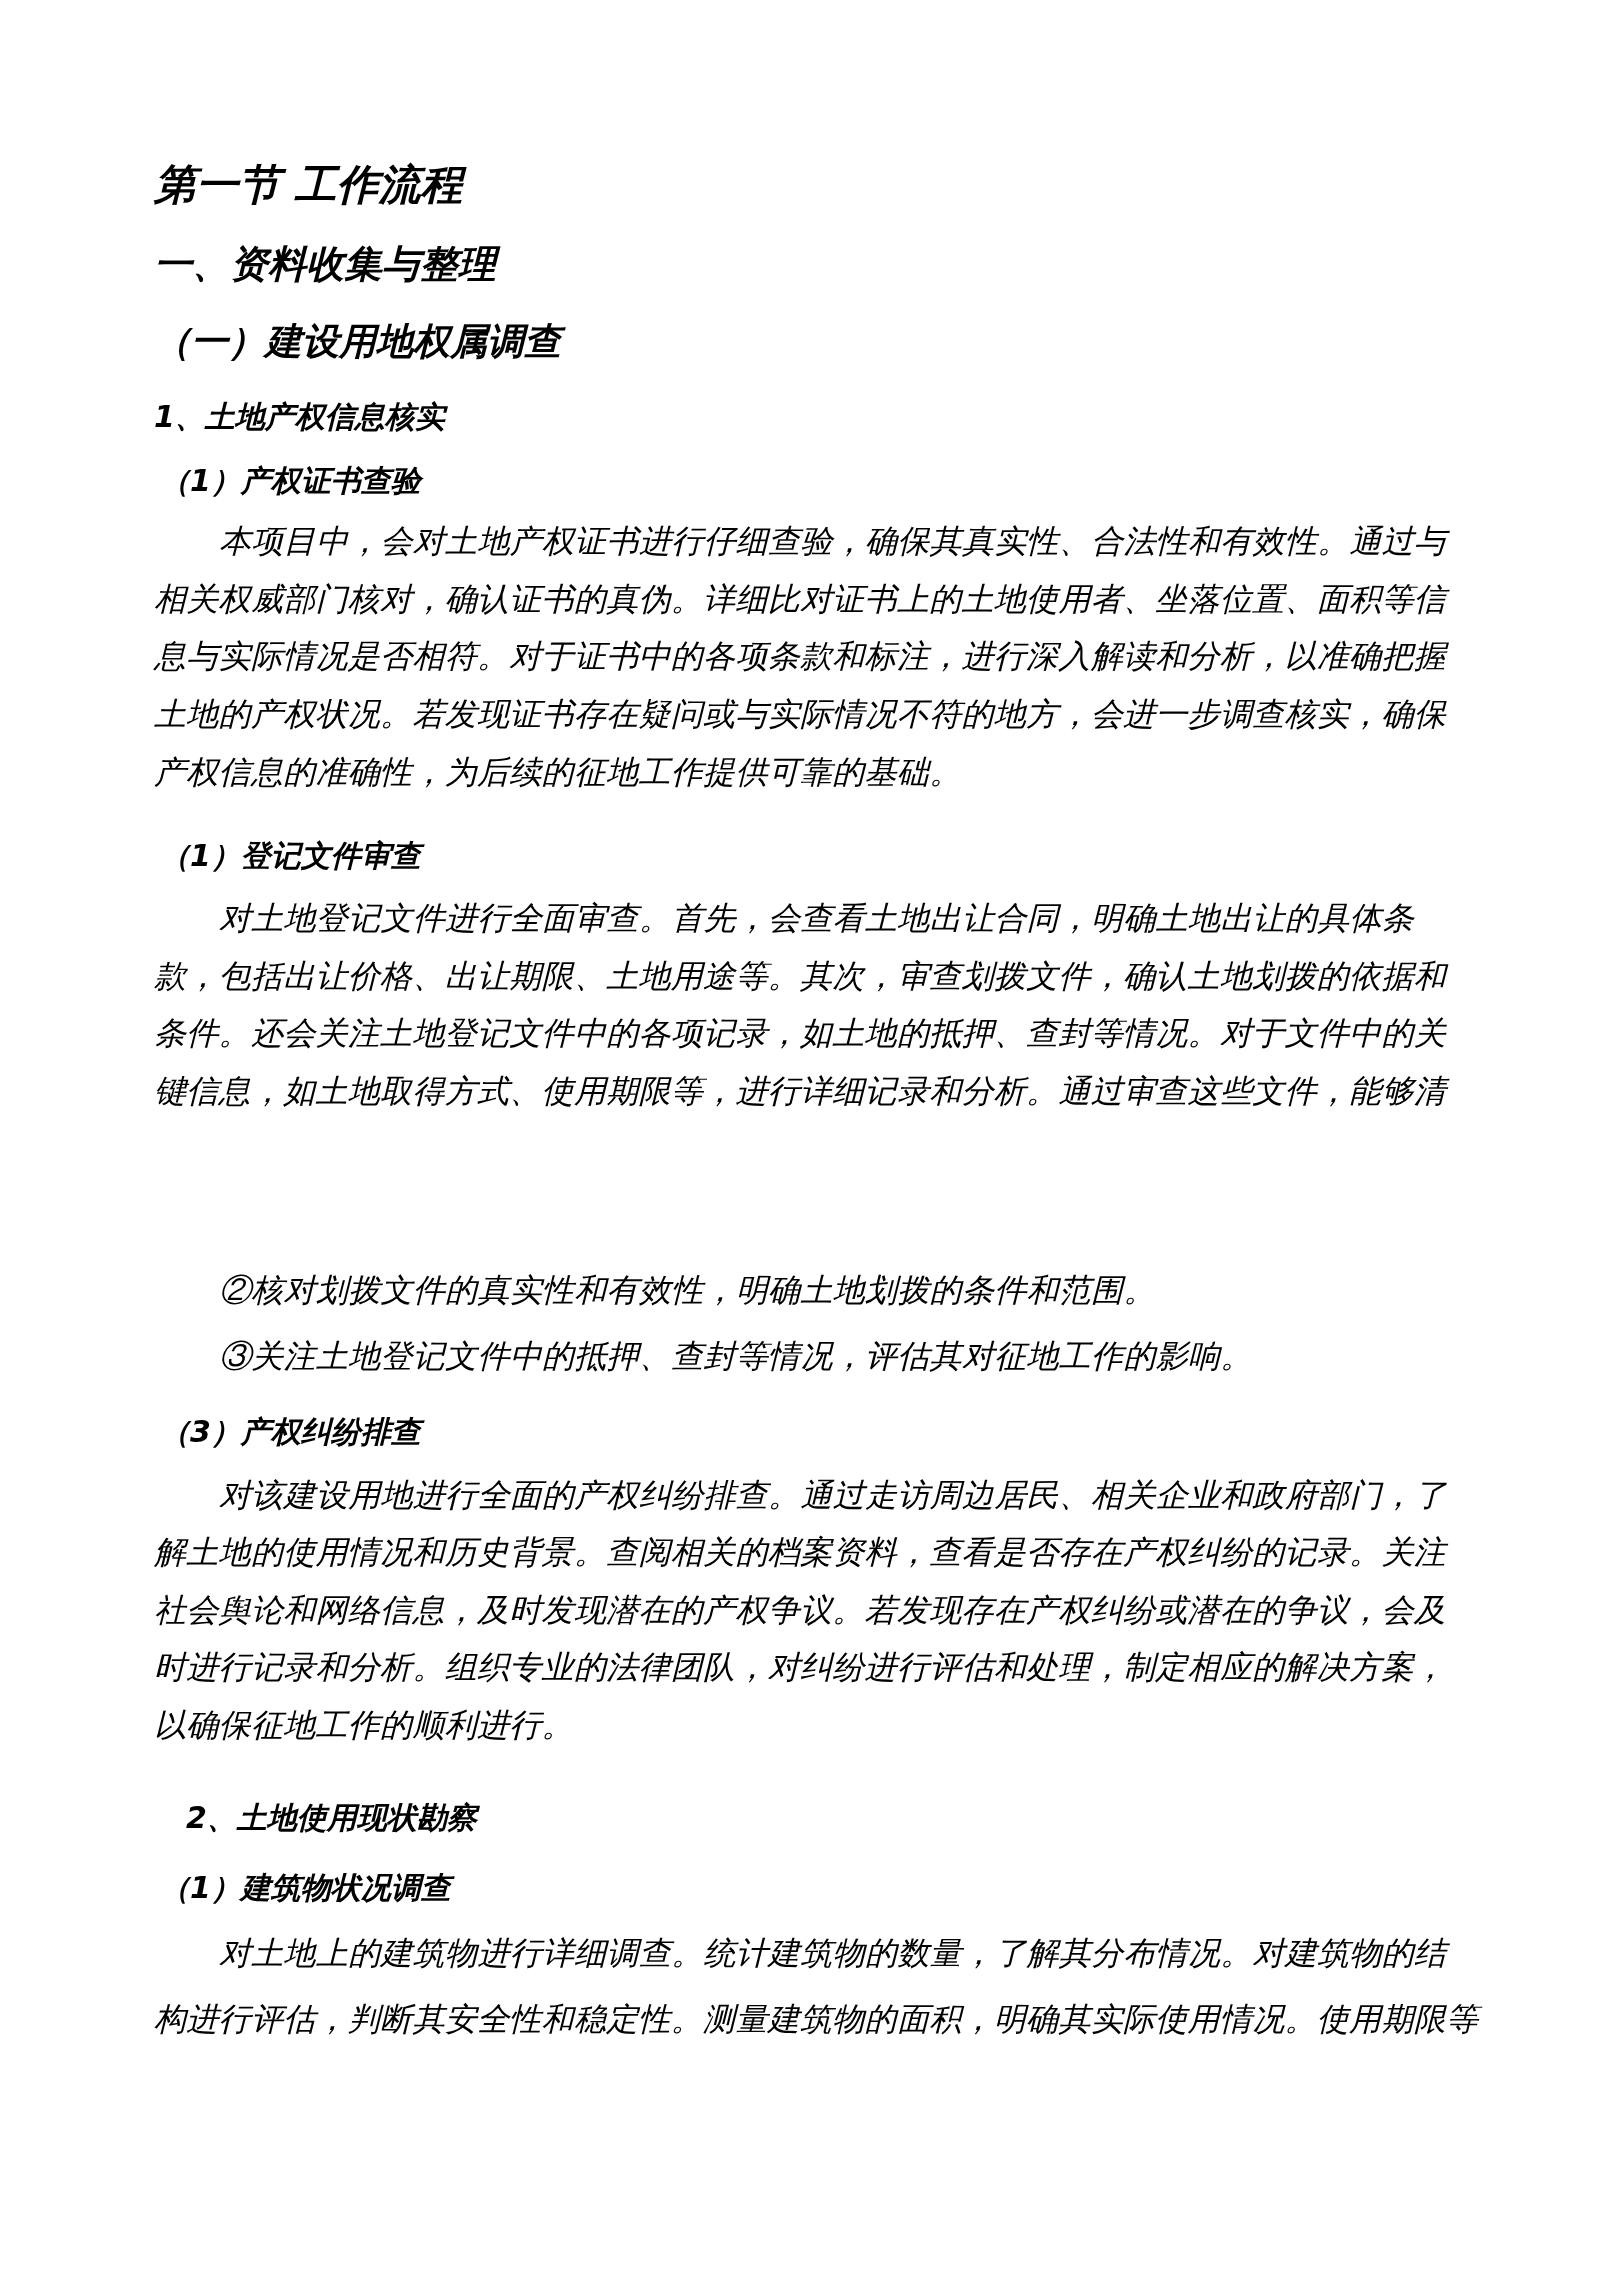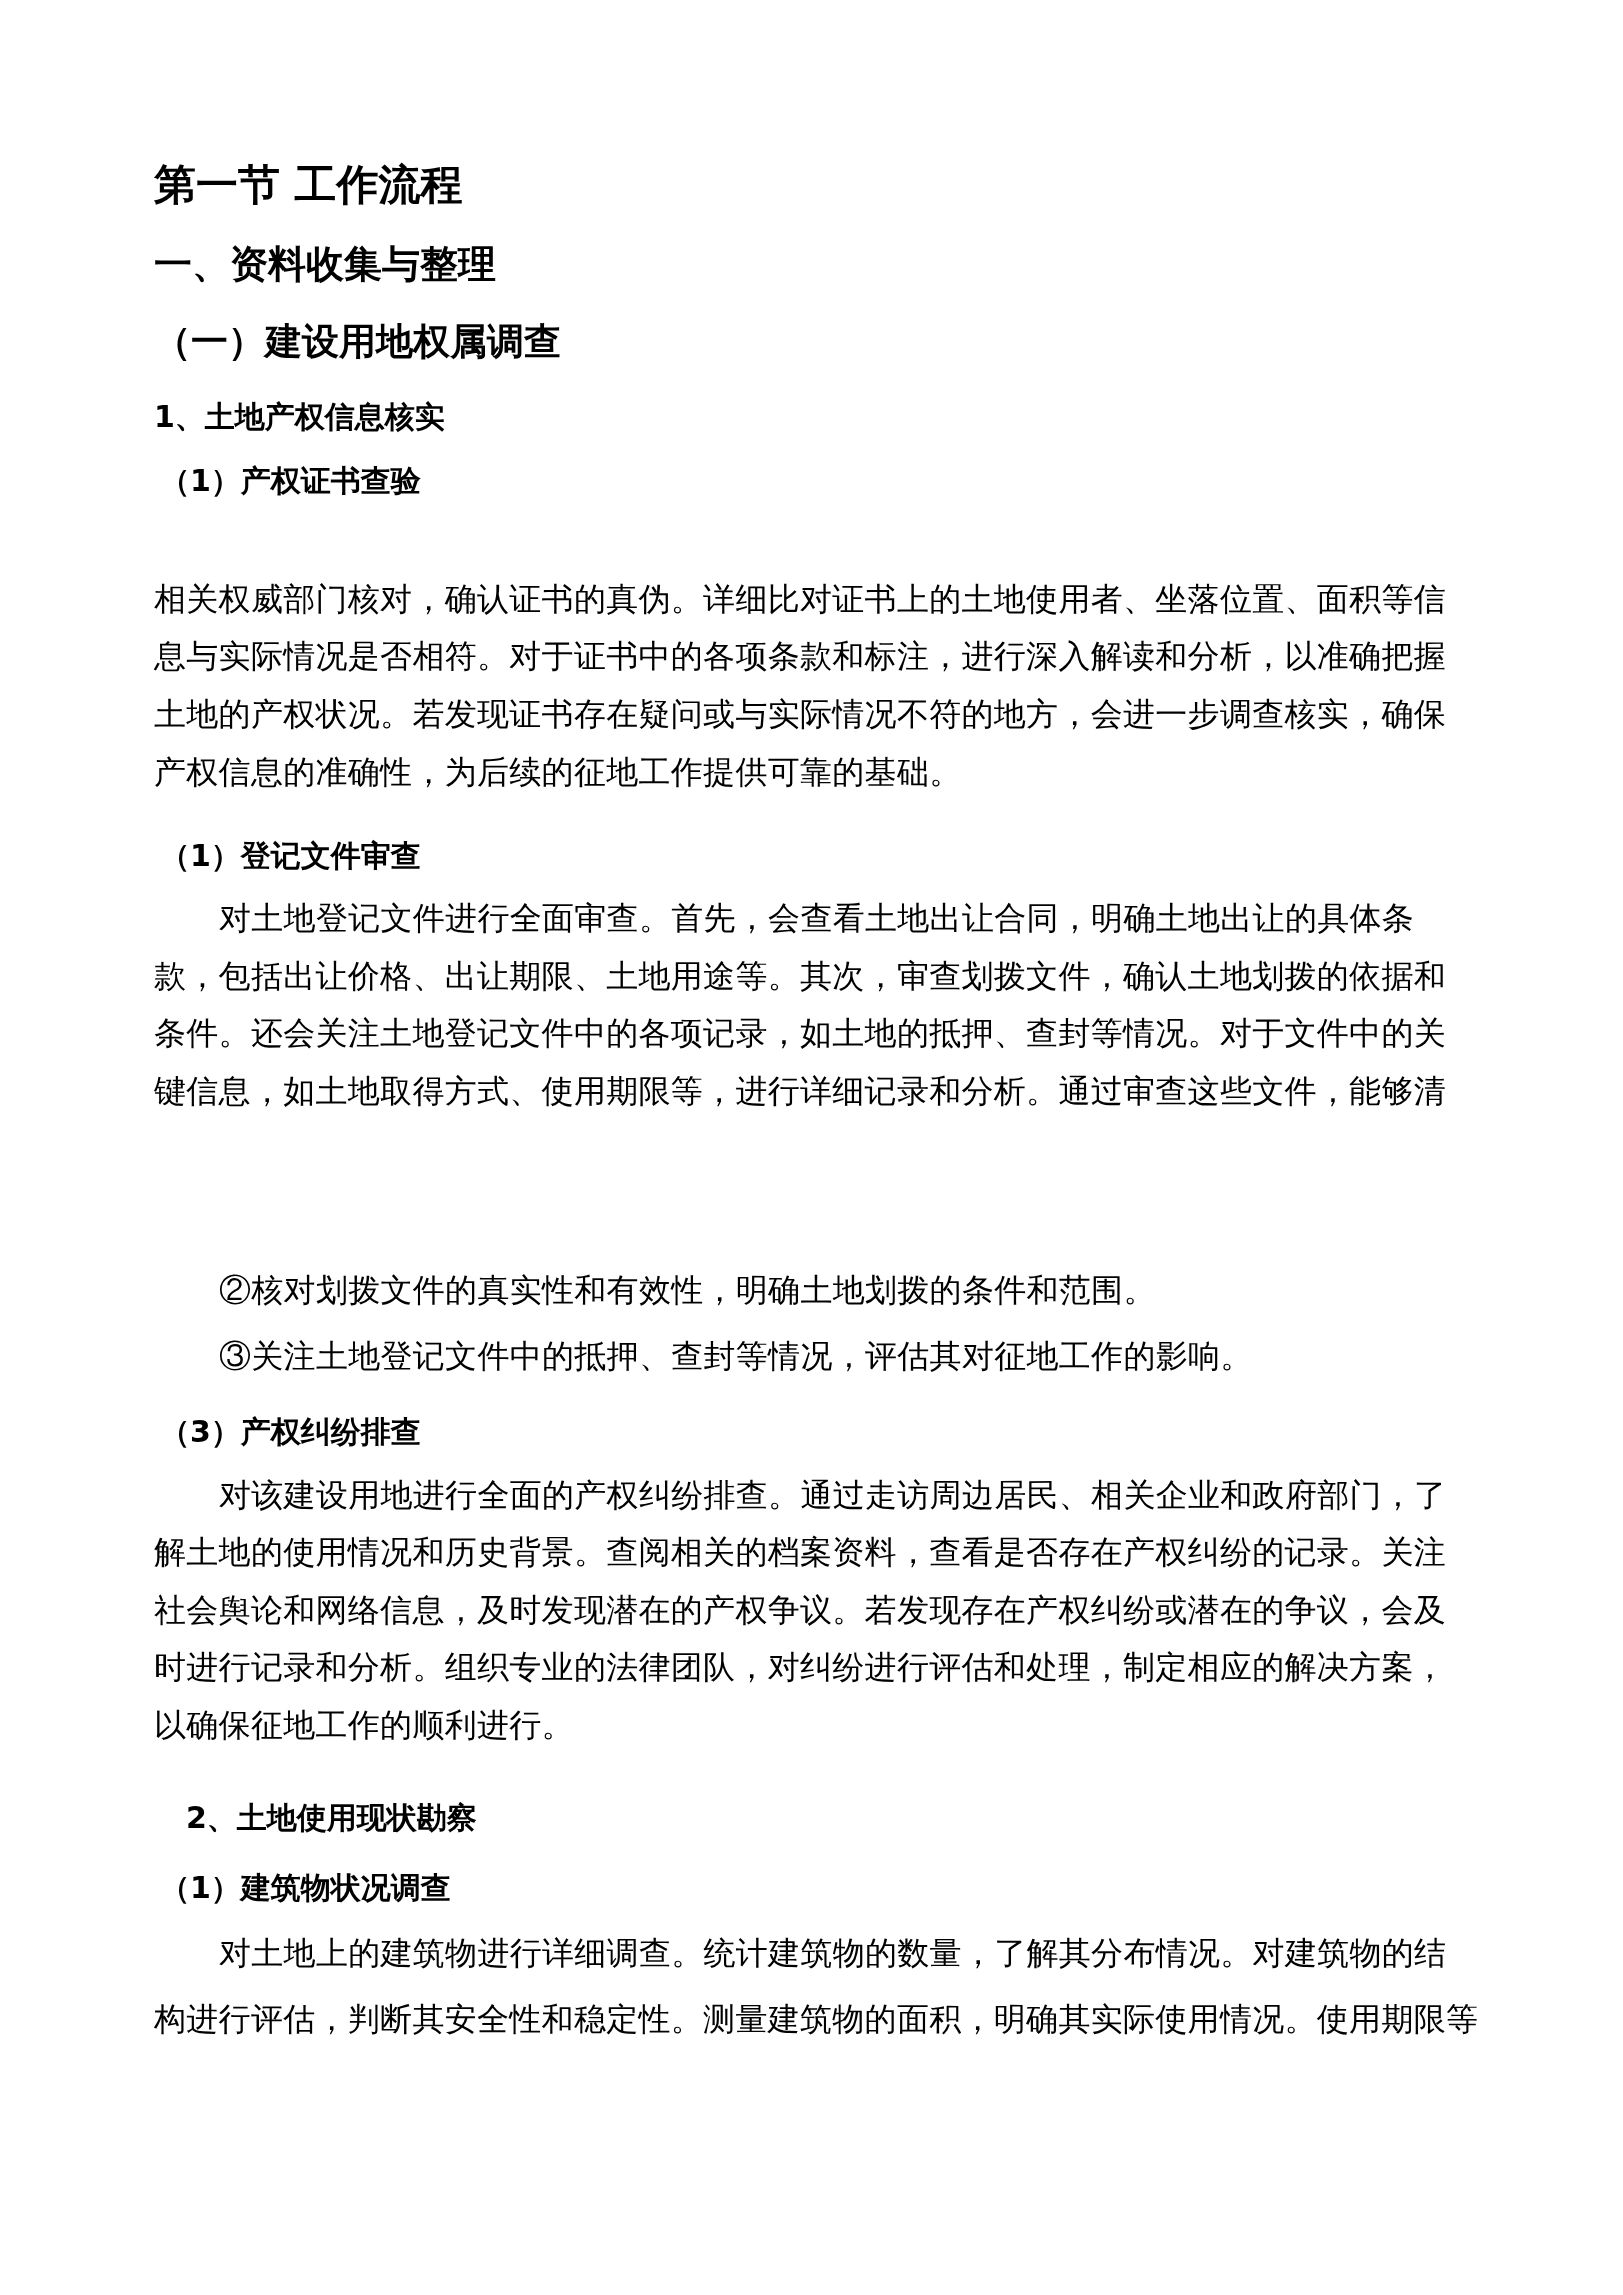--- a/index.html
+++ b/index.html
@@ -1,18 +1,18 @@
 <!DOCTYPE html>
 <html style="font-size:10.5px"><head>
 <meta charset="utf-8">
 <style>
   html, body { margin: 0; padding: 0; background: #ffffff; }
   body { width: 1623px; height: 2295px; position: relative; overflow: hidden;
          font-family: "DejaVu Serif", "Liberation Serif", serif; color: #000; }
-  .page { position: absolute; left: 0; top: 0; width: 1313px; height: 2295px; }
+  .page { position: absolute; left: 0; top: 0; width: 1313px; height: 2295px; font-style: italic; }
   .line { position: absolute; left: 154px; white-space: nowrap; }
   .h1 { font-size: 42px; font-weight: bold; font-family: "DejaVu Sans", "Liberation Sans", sans-serif; }
   .h2 { font-size: 38px; font-weight: bold; font-family: "DejaVu Sans", "Liberation Sans", sans-serif; }
   .h3 { font-size: 37px; font-weight: bold; font-family: "DejaVu Sans", "Liberation Sans", sans-serif; left: 154px; }
   .h4 { font-size: 30px; font-weight: bold; font-family: "DejaVu Sans", "Liberation Sans", sans-serif; }
   .h5 { font-size: 30px; font-weight: bold; font-family: "DejaVu Sans", "Liberation Sans", sans-serif; left: 160px; }
   .p  { font-size: 32px; letter-spacing: 0.3px; }
   .indent { left: 219px; }
 </style>
 </head>
@@ -20,20 +20,21 @@
 
 <div class="page">
 
   <div class="line h1" style="top:157px;">第一节  工作流程</div>
   <div class="line h3" style="top:317px;">（一）建设用地权属调查</div>
   <div class="line h2" style="top:239px;">一、资料收集与整理</div>
 
   <div class="line h4" style="top:397px;">1、土地产权信息核实</div>
 
   <div class="line h5" style="top:461px;">（1）产权证书查验</div>
+  <div class="line p indent" style="top:520px;">本项目中，会对土地产权证书进行仔细查验，确保其真实性、合法性和有效性。通过与</div>
   <div class="line p" style="top:578px;">相关权威部门核对，确认证书的真伪。详细比对证书上的土地使用者、坐落位置、面积等信</div>
   <div class="line p" style="top:635px;">息与实际情况是否相符。对于证书中的各项条款和标注，进行深入解读和分析，以准确把握</div>
   <div class="line p" style="top:693px;">土地的产权状况。若发现证书存在疑问或与实际情况不符的地方，会进一步调查核实，确保</div>
   <div class="line p" style="top:751px;">产权信息的准确性，为后续的征地工作提供可靠的基础。</div>
 
   <div class="line h5" style="top:836px;">（1）登记文件审查</div>
   <div class="line p indent" style="top:897px;">对土地登记文件进行全面审查。首先，会查看土地出让合同，明确土地出让的具体条</div>
   <div class="line p" style="top:955px;">款，包括出让价格、出让期限、土地用途等。其次，审查划拨文件，确认土地划拨的依据和</div>
   <div class="line p" style="top:1012px;">条件。还会关注土地登记文件中的各项记录，如土地的抵押、查封等情况。对于文件中的关</div>
   <div class="line p" style="top:1070px;">键信息，如土地取得方式、使用期限等，进行详细记录和分析。通过审查这些文件，能够清</div>

